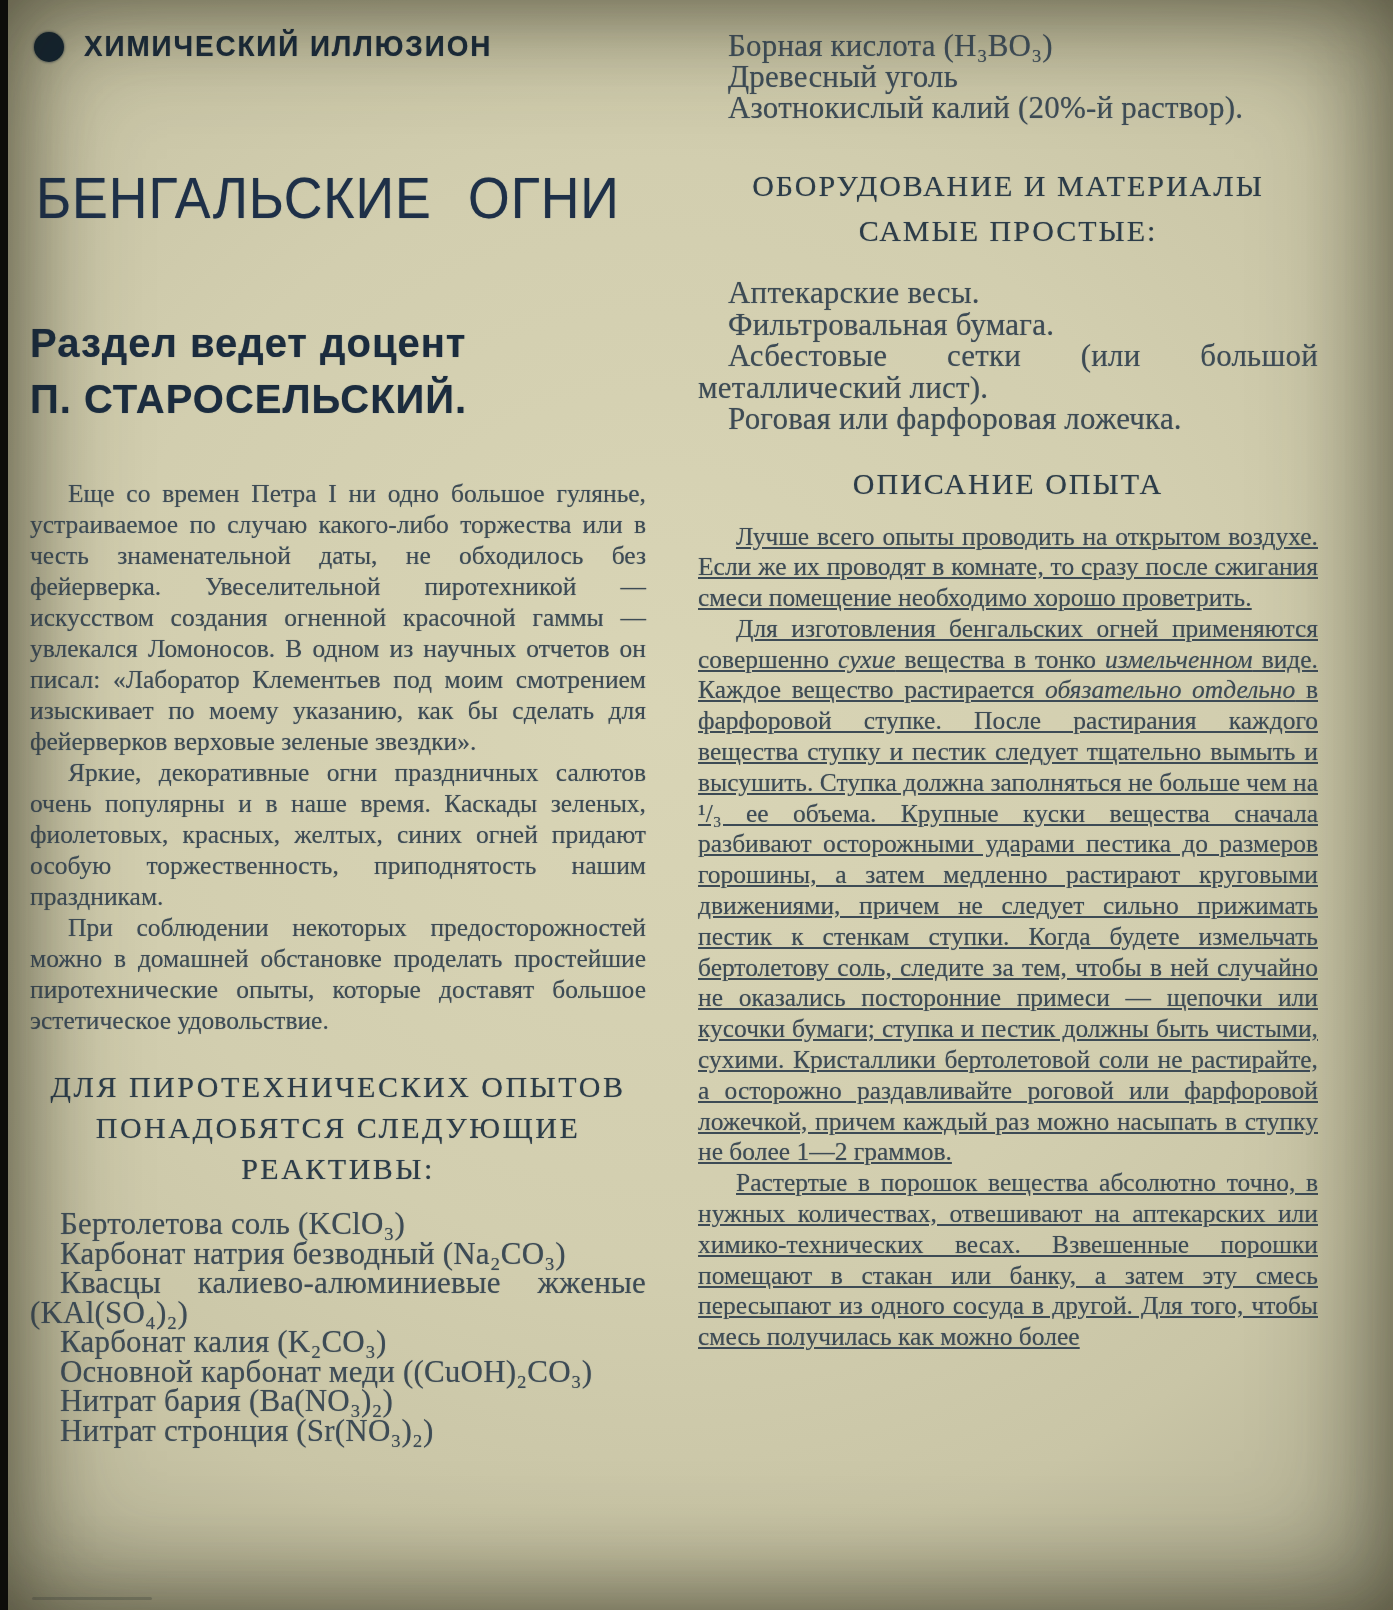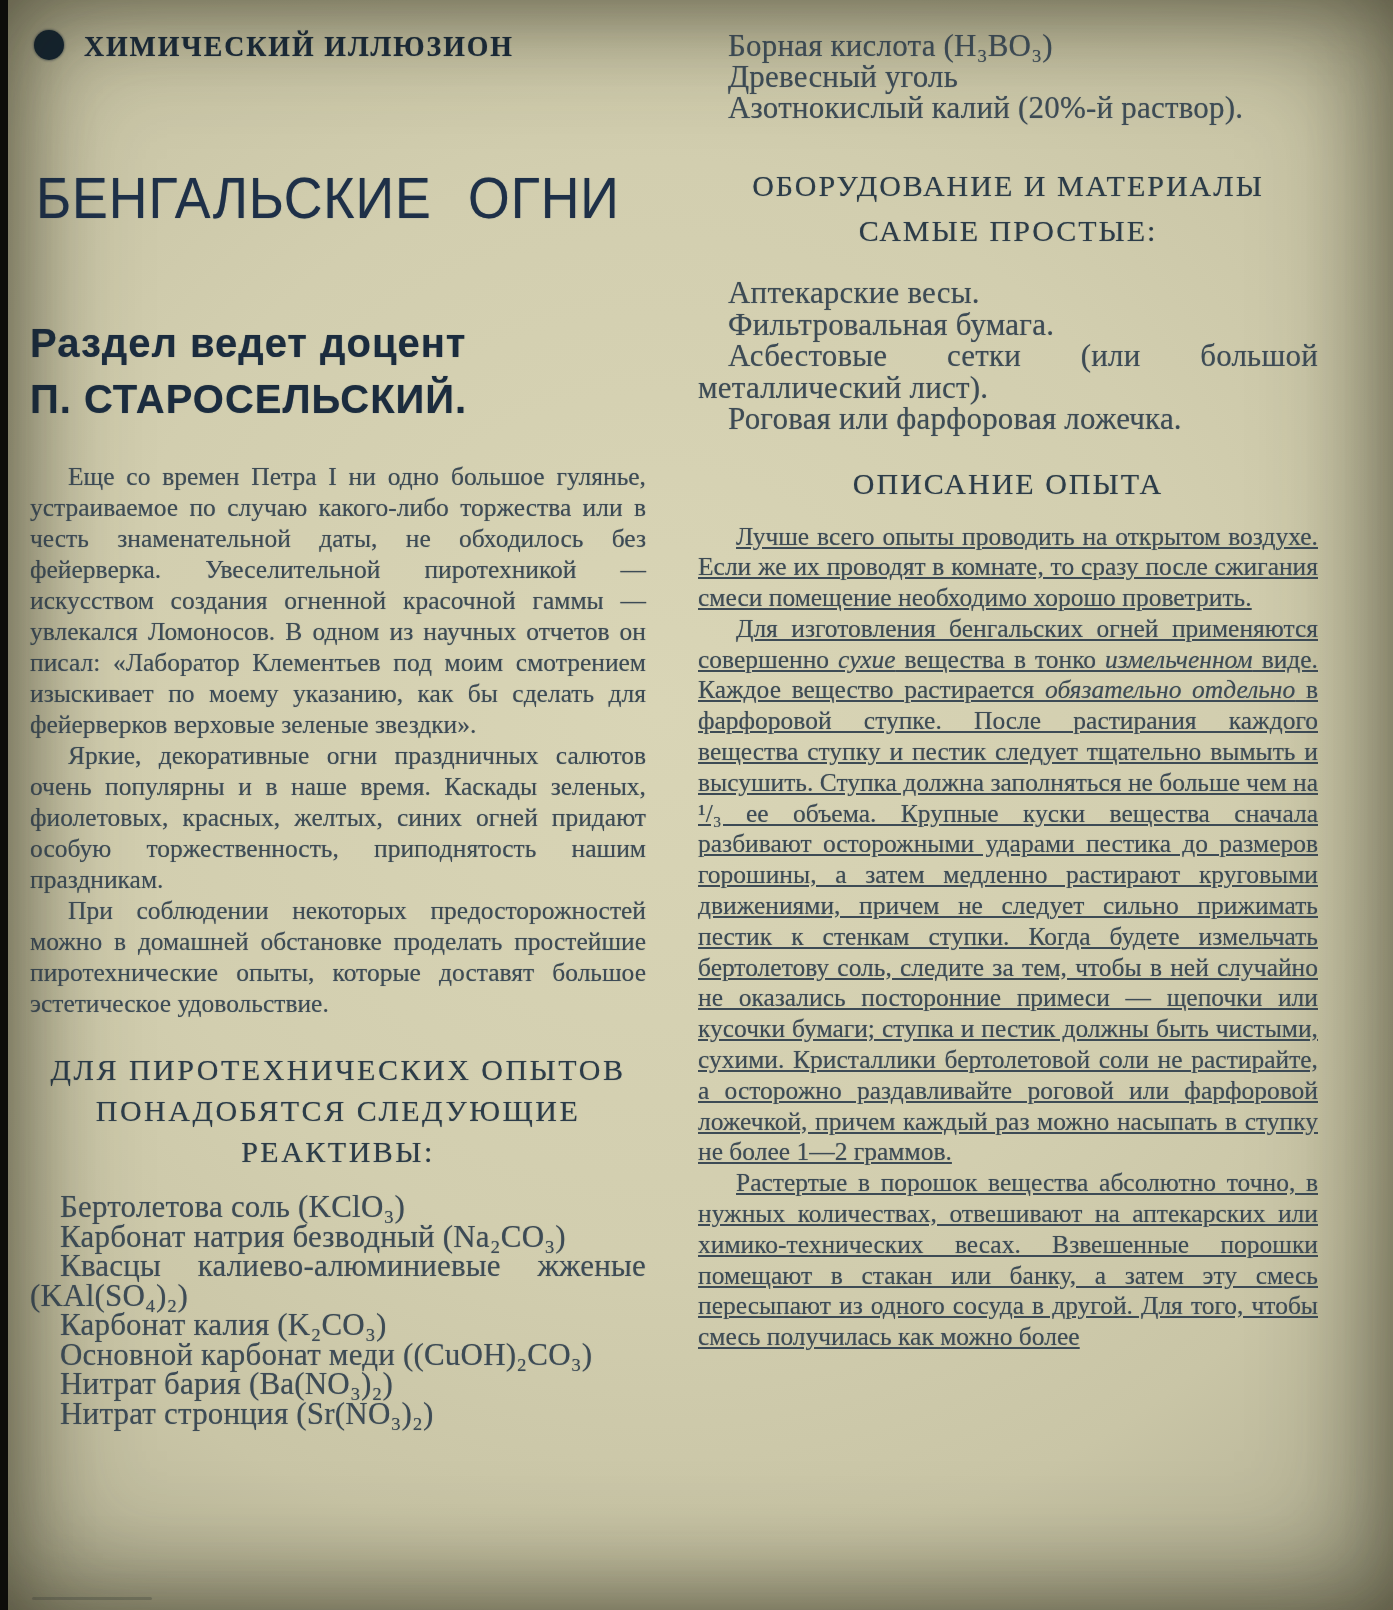--- a/index.html
+++ b/index.html
@@ -25,22 +25,22 @@
                 inset -16px -24px 90px -24px rgba(35,32,18,0.33);
     pointer-events: none;
   }
   .col { position: absolute; top: 0; }
   .col-left  { left: 22px;  width: 616px; }
   .col-right { left: 690px; width: 620px; }
 
   
   .rubric {
     margin-top: 30px;
-    display: flex; align-items: flex-start; gap: 20px;
-    font-family: Liberation Serif, serif;
+    display: flex; align-items: center; gap: 20px;
+    font-family: Liberation Sans, sans-serif;
     font-weight: 700; font-size: 29px;
     color: #1b2a38;
   }
   .bullet {
     width: 30px; height: 30px; border-radius: 50%;
     background: #15242f; margin-left: 4px; flex: 0 0 auto;
     box-shadow: 0 0 2px 1px rgba(21,36,47,0.4);
   }
   .rubric-text {
     letter-spacing: 2px;
@@ -65,21 +65,21 @@
   }
 
   
   .body-par {
     margin: 0;
     font-size: 25.5px; line-height: 31px;
     text-align: justify; text-indent: 38px;
     color: #3d4b55;
     text-shadow: 0 0 1px rgba(61,75,85,0.55);
   }
-  .body-par.first { margin-top: 34px; }
+  .body-par.first { margin-top: 51px; }
   .body-par i { font-style: italic; }
 
   .section-heading {
     margin: 0; font-weight: 400;
     font-size: 30px; line-height: 41px;
     text-align: center; letter-spacing: 2.5px;
     color: #2c3c48;
     text-shadow: 0 0 1px rgba(44,60,72,0.55);
   }
   .reagents-heading { margin-top: 30px; }

